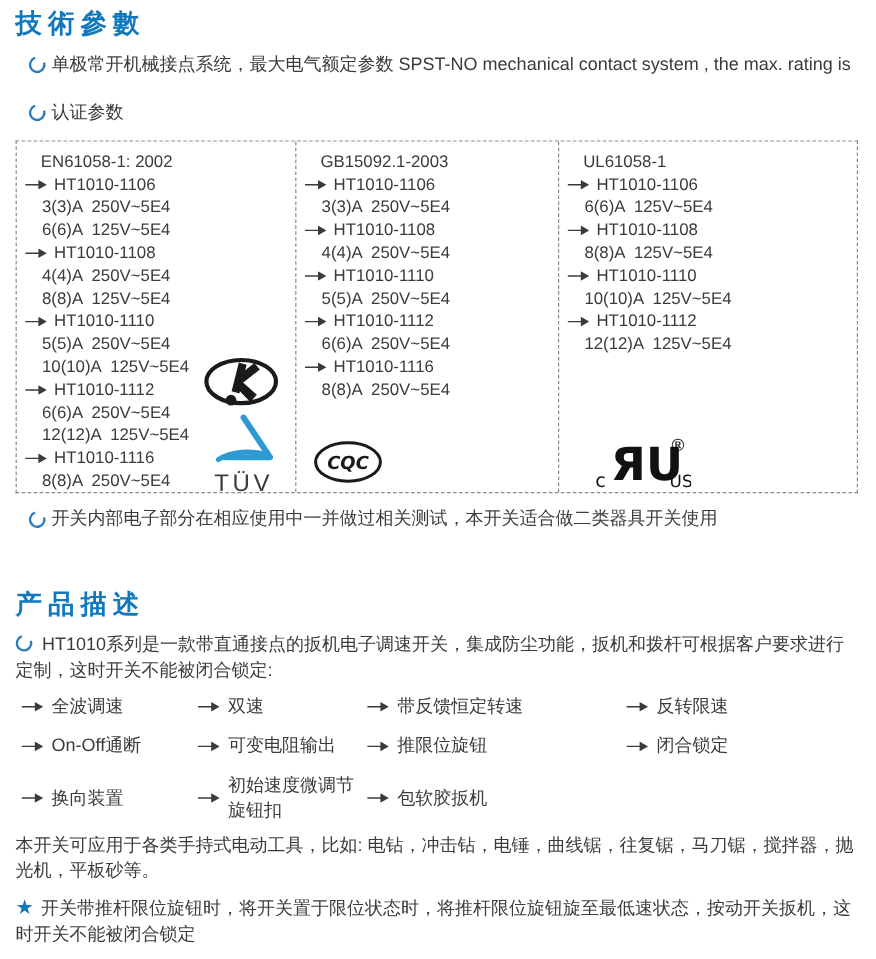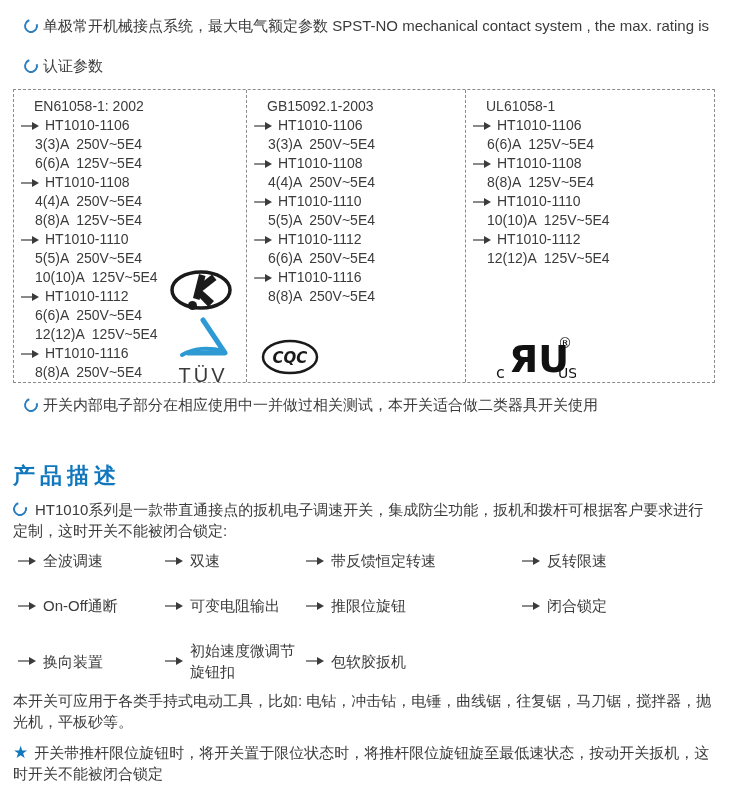--- a/index.html
+++ b/index.html
@@ -38,34 +38,35 @@
   .tcol.c3{flex:1;}
   .std{margin-left:20px;}
   .mline{margin-left:7px;display:flex;align-items:center;}
   .rline{margin-left:21px;white-space:pre;}
   .logo{position:absolute;}
   .tuv-text{font-size:20px;line-height:22px;letter-spacing:3px;color:#3b3b3b;margin-top:1px;text-align:center;}
   
   .intro .bullet{margin-right:8px;}
   .features{
     display:grid;grid-template-columns:147px 141px 216px 1fr;
-    margin:9px 0 0 5px;row-gap:24px;line-height:21px;
+    margin:9px 0 0 5px;row-gap:12px;line-height:21px;
   }
   .feat{display:flex;align-items:center;}
   .feat .arr{margin-right:7px;}
   .star{color:#1278be;font-size:17px;margin-right:6px;}
   .mt{margin-top:10px;}
   .apps{margin-top:8px;}
 </style>
 </head>
 <body>
 
 <div class="page">
   <div class="inner">
 
+    <h1 class="sec">技術參數</h1>
 
     <div class="bpara" style="margin-top:9px;">
       <span class="bullet"></span>
       <div>单极常开机械接点系统，最大电气额定参数 SPST-NO mechanical contact system , the max. rating is</div>
     </div>
 
     <div class="bpara" style="margin-top:19px;">
       <span class="bullet"></span>
       <div>认证参数</div>
     </div>

